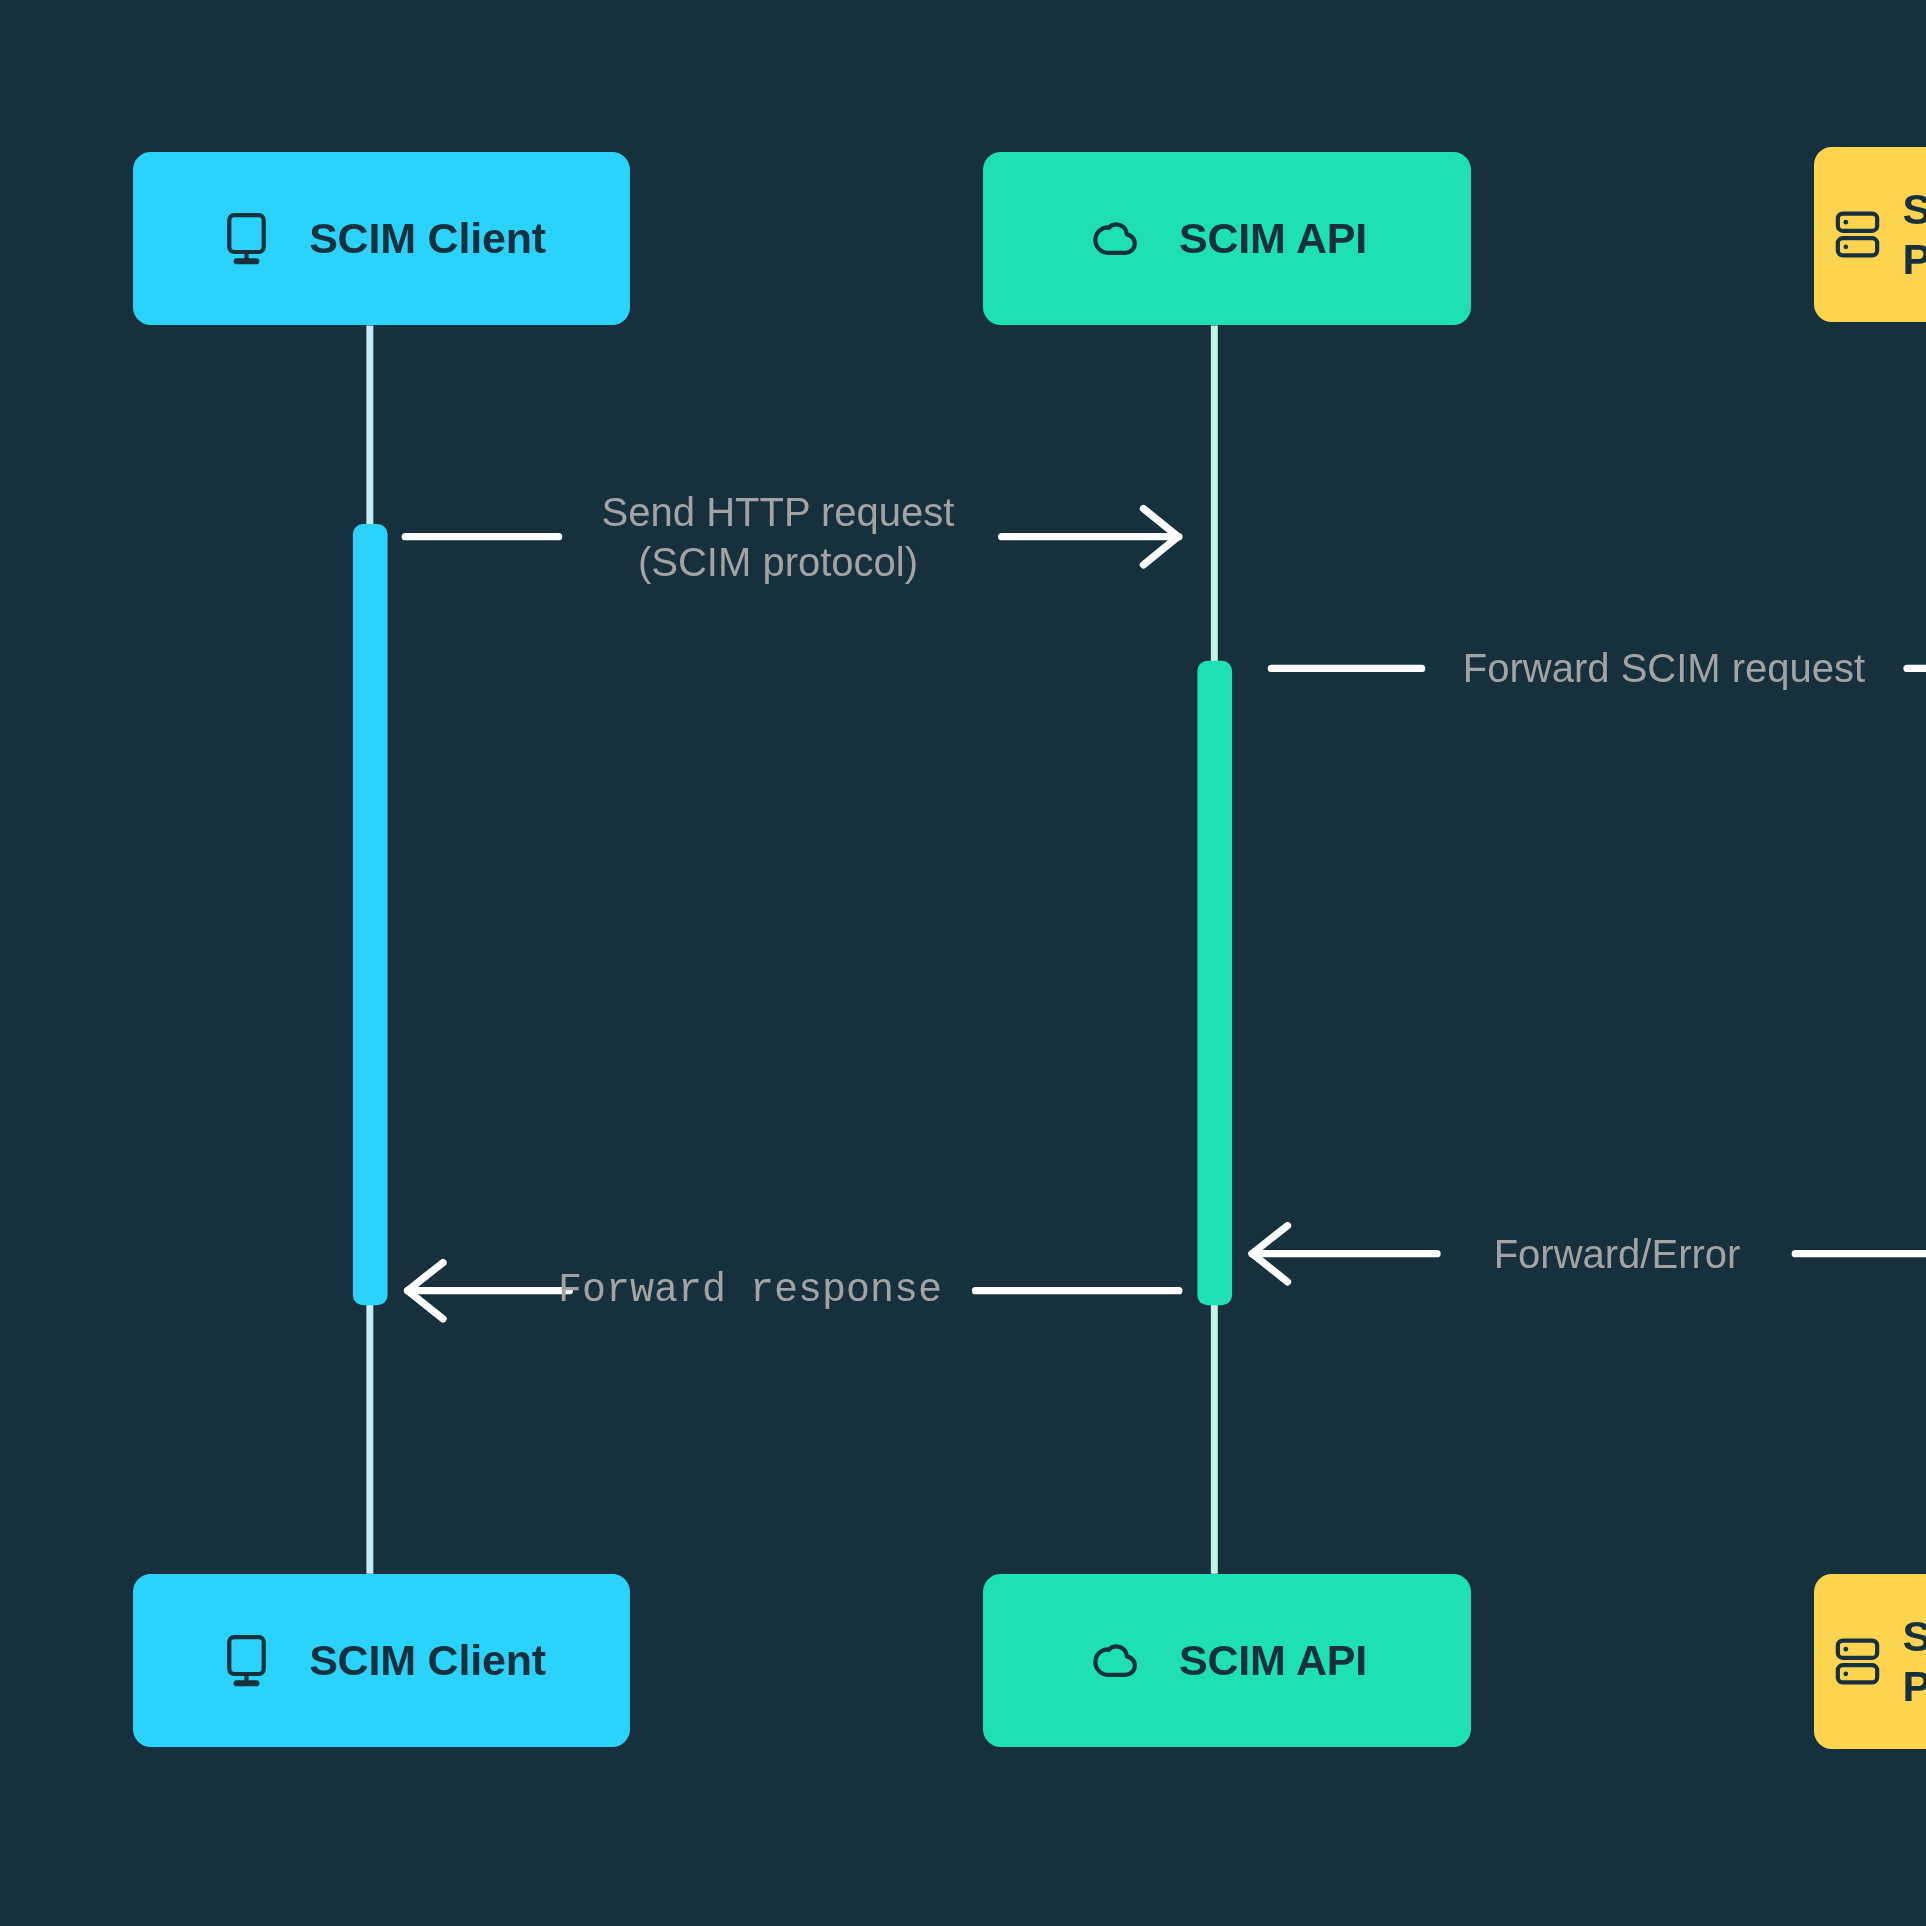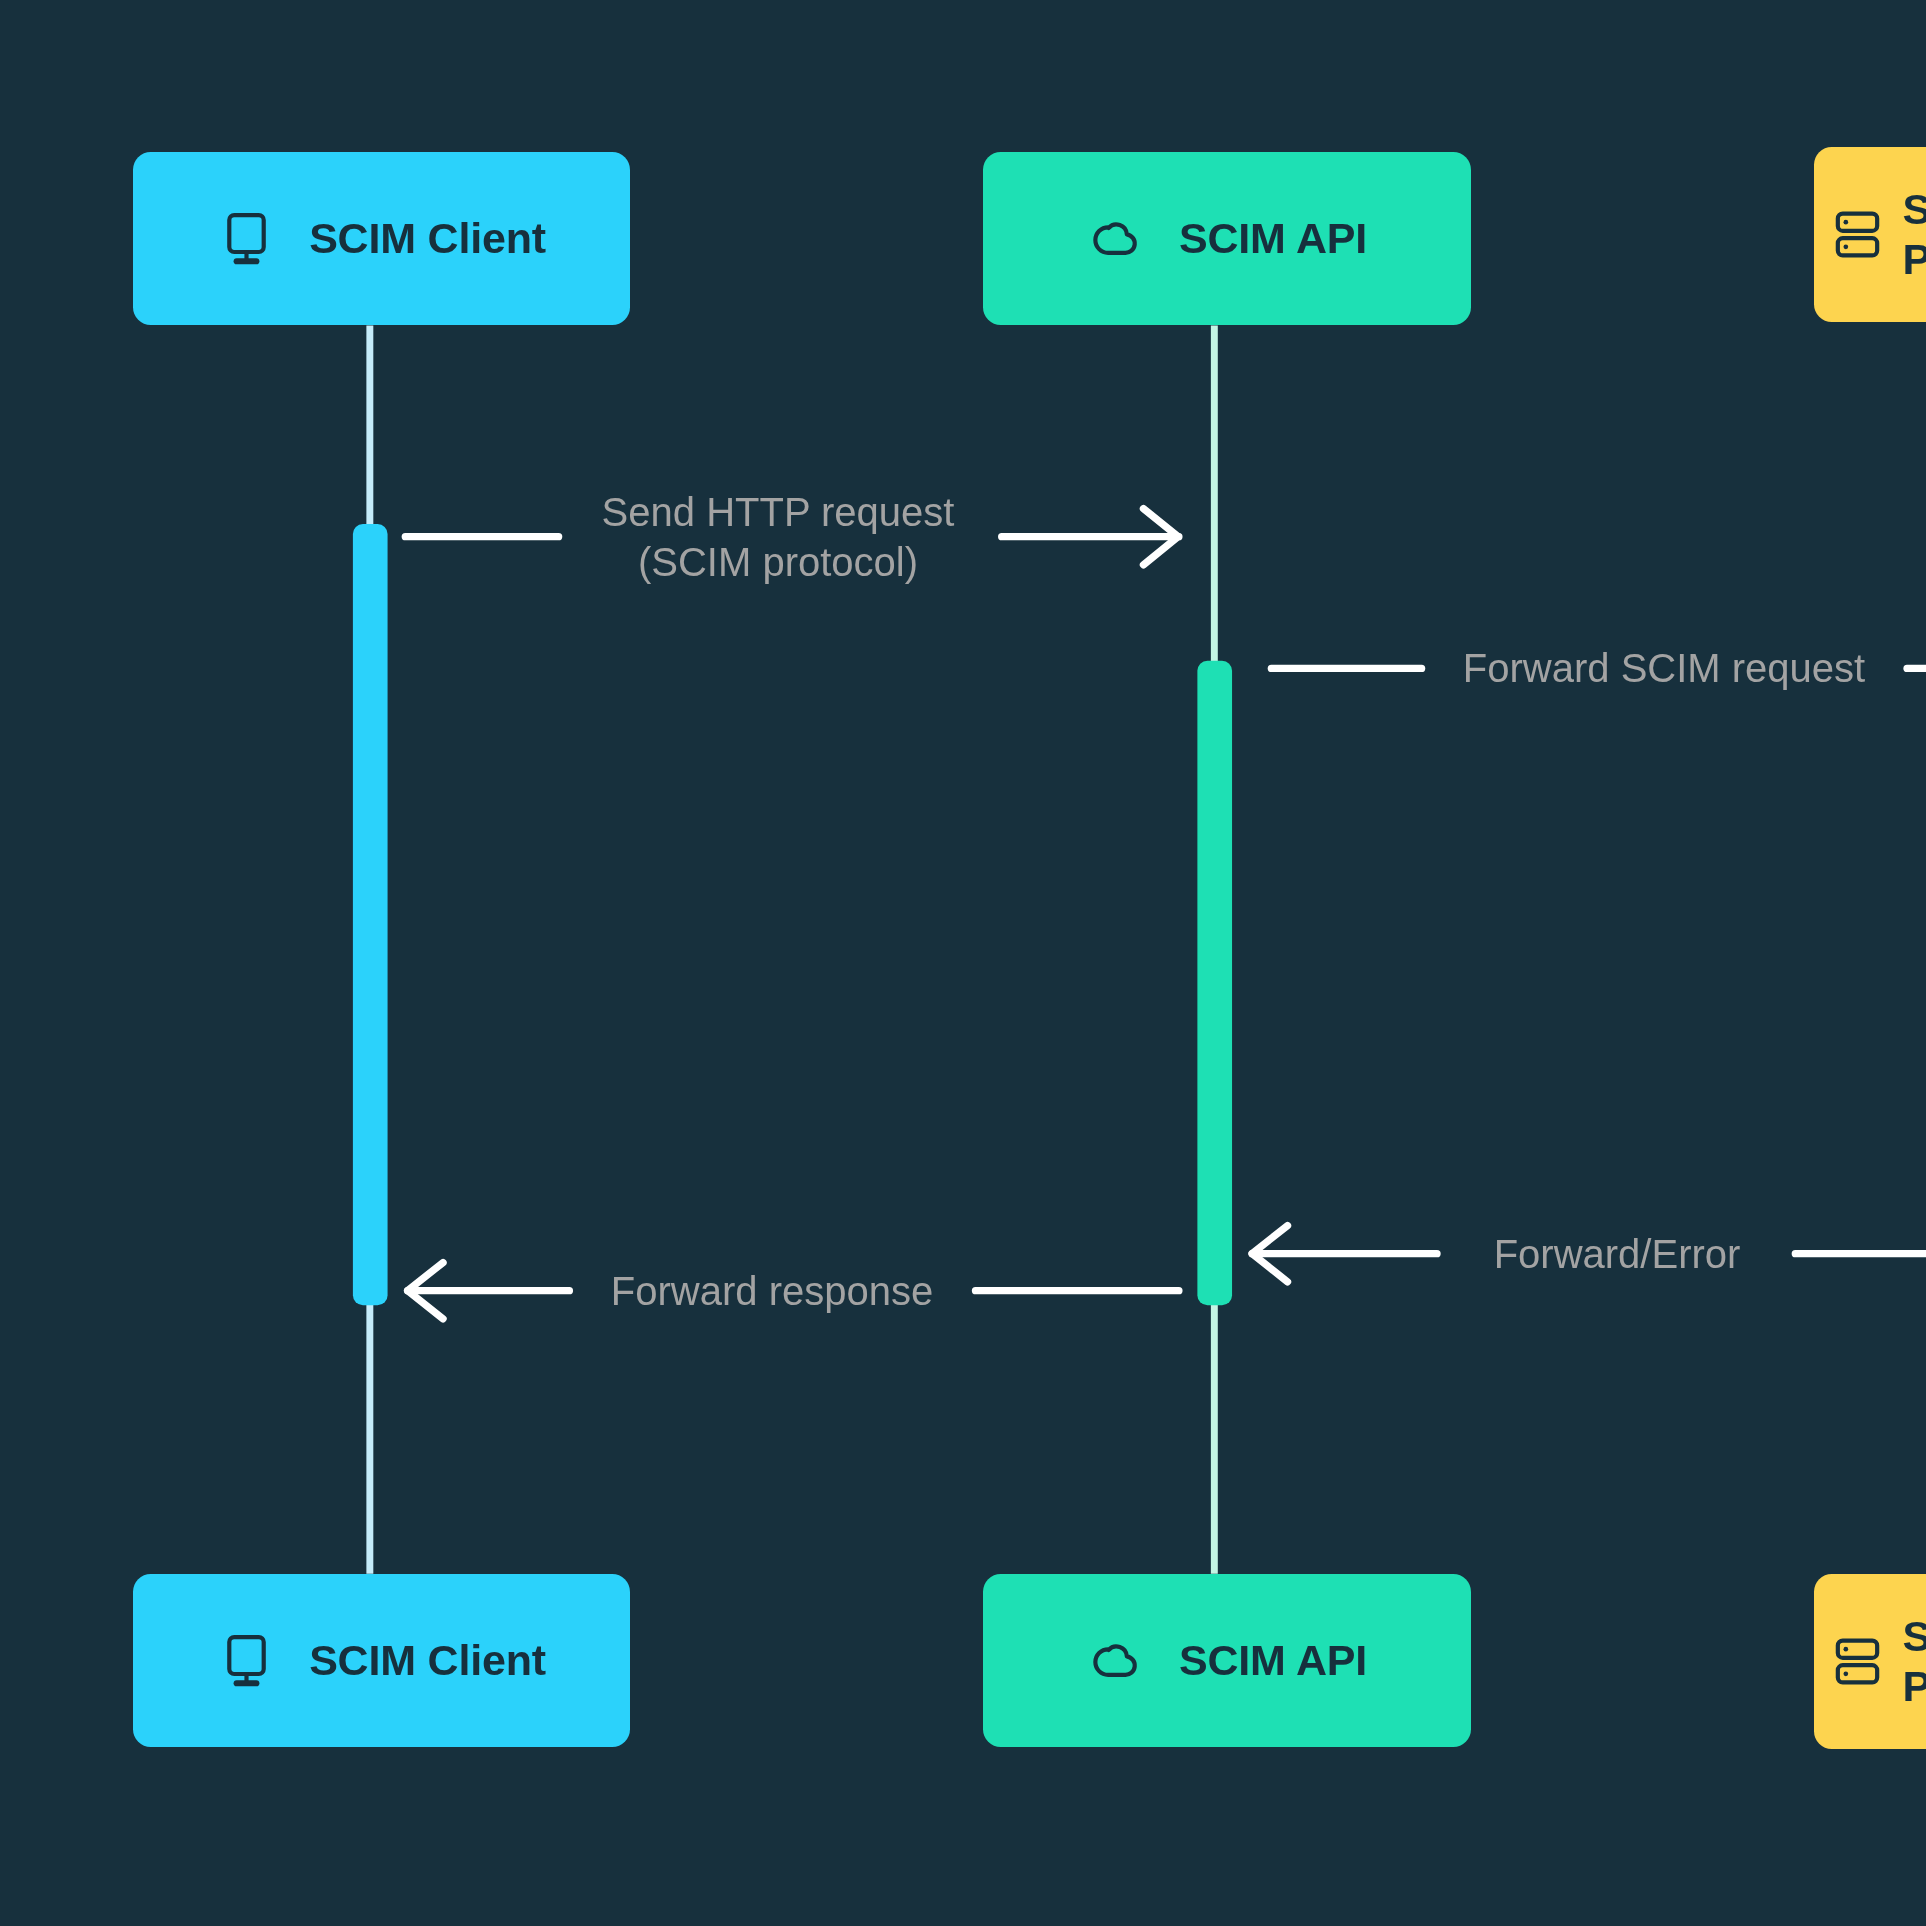--- a/index.html
+++ b/index.html
@@ -183,16 +183,16 @@
 Provider</span>
   </div>
 
   <div class="msg-label" style="left:778px; top:537px; width:455px;">Send HTTP request
 (SCIM protocol)</div>
 
   <div class="msg-label" style="left:1664px; top:668px; width:501px;">Forward SCIM request</div>
 
   <div class="msg-label" style="left:1617px; top:1254px; width:370px;">Forward/Error</div>
 
-  <div class="msg-label" style="left:772px; top:1291px; width:424px;">Forward response</div>
+  <div class="msg-label" style="left:750px; top:1291px; width:424px;font-family:Liberation Mono, monospace;">Forward response</div>
 
 </div>
 
 
 </body></html>

